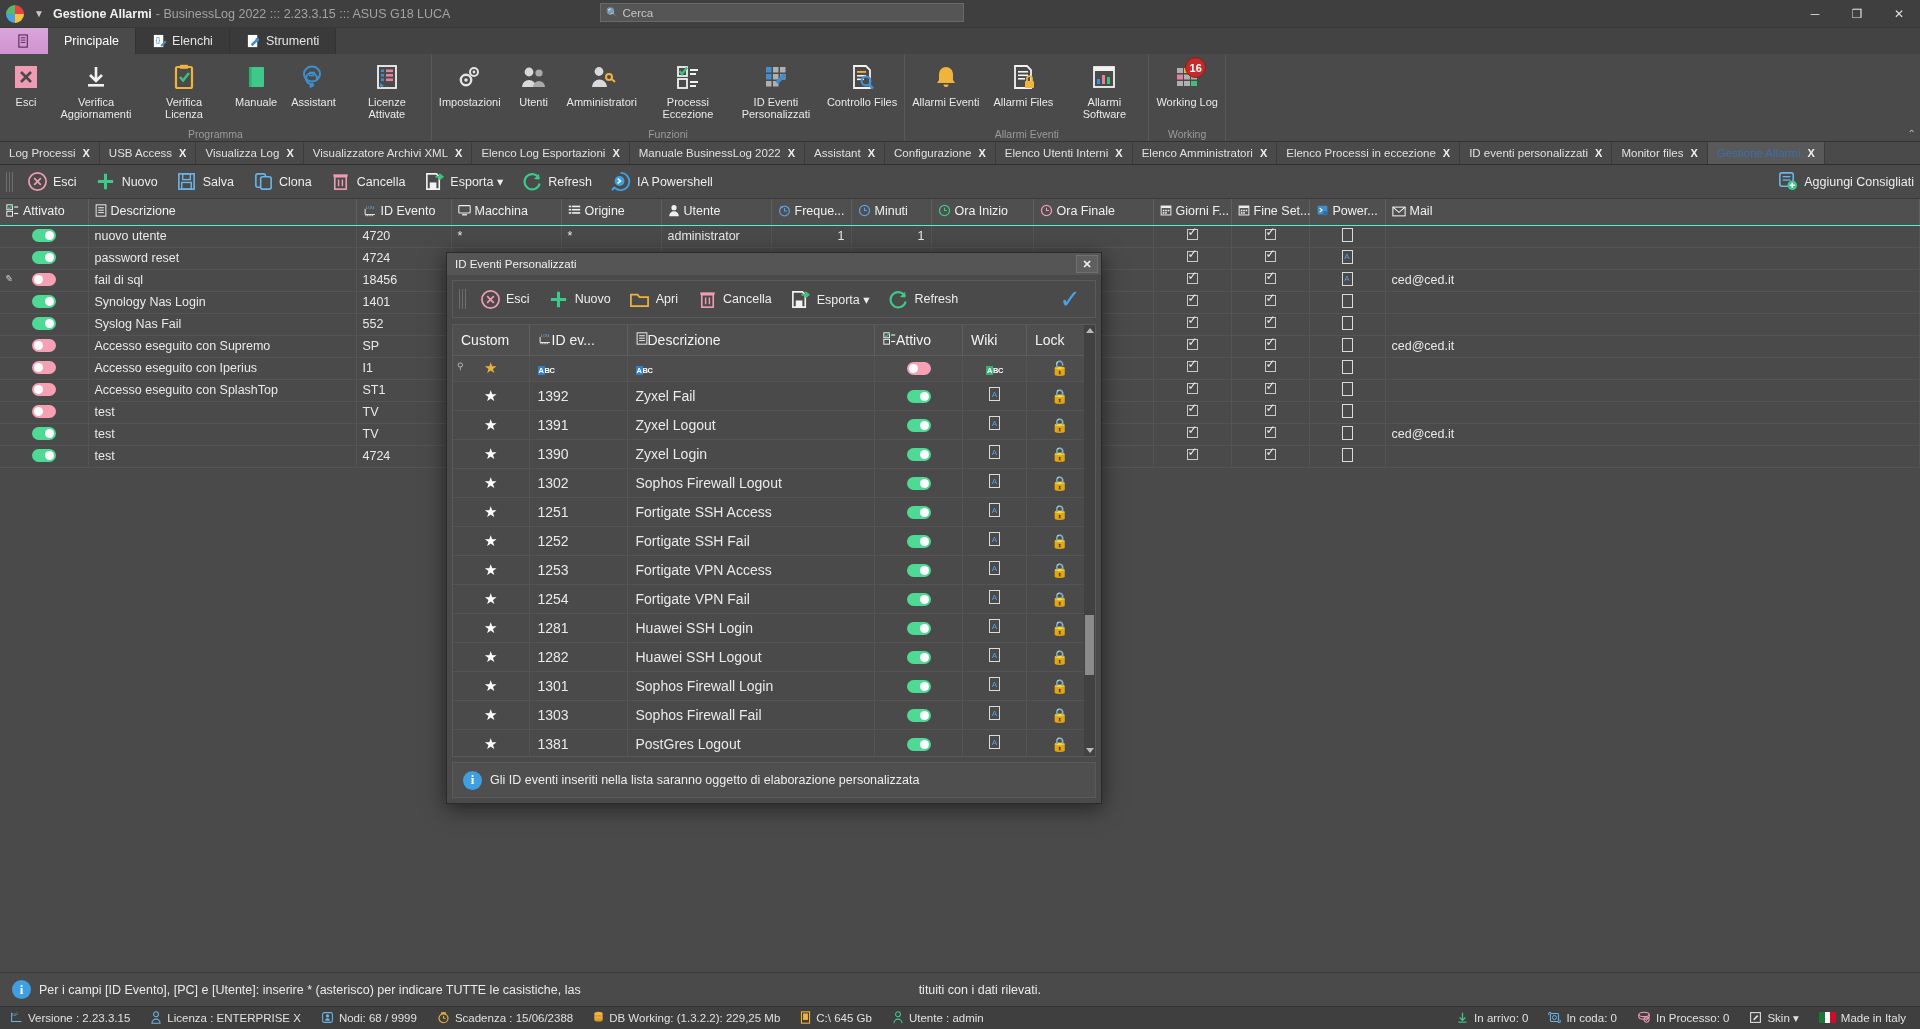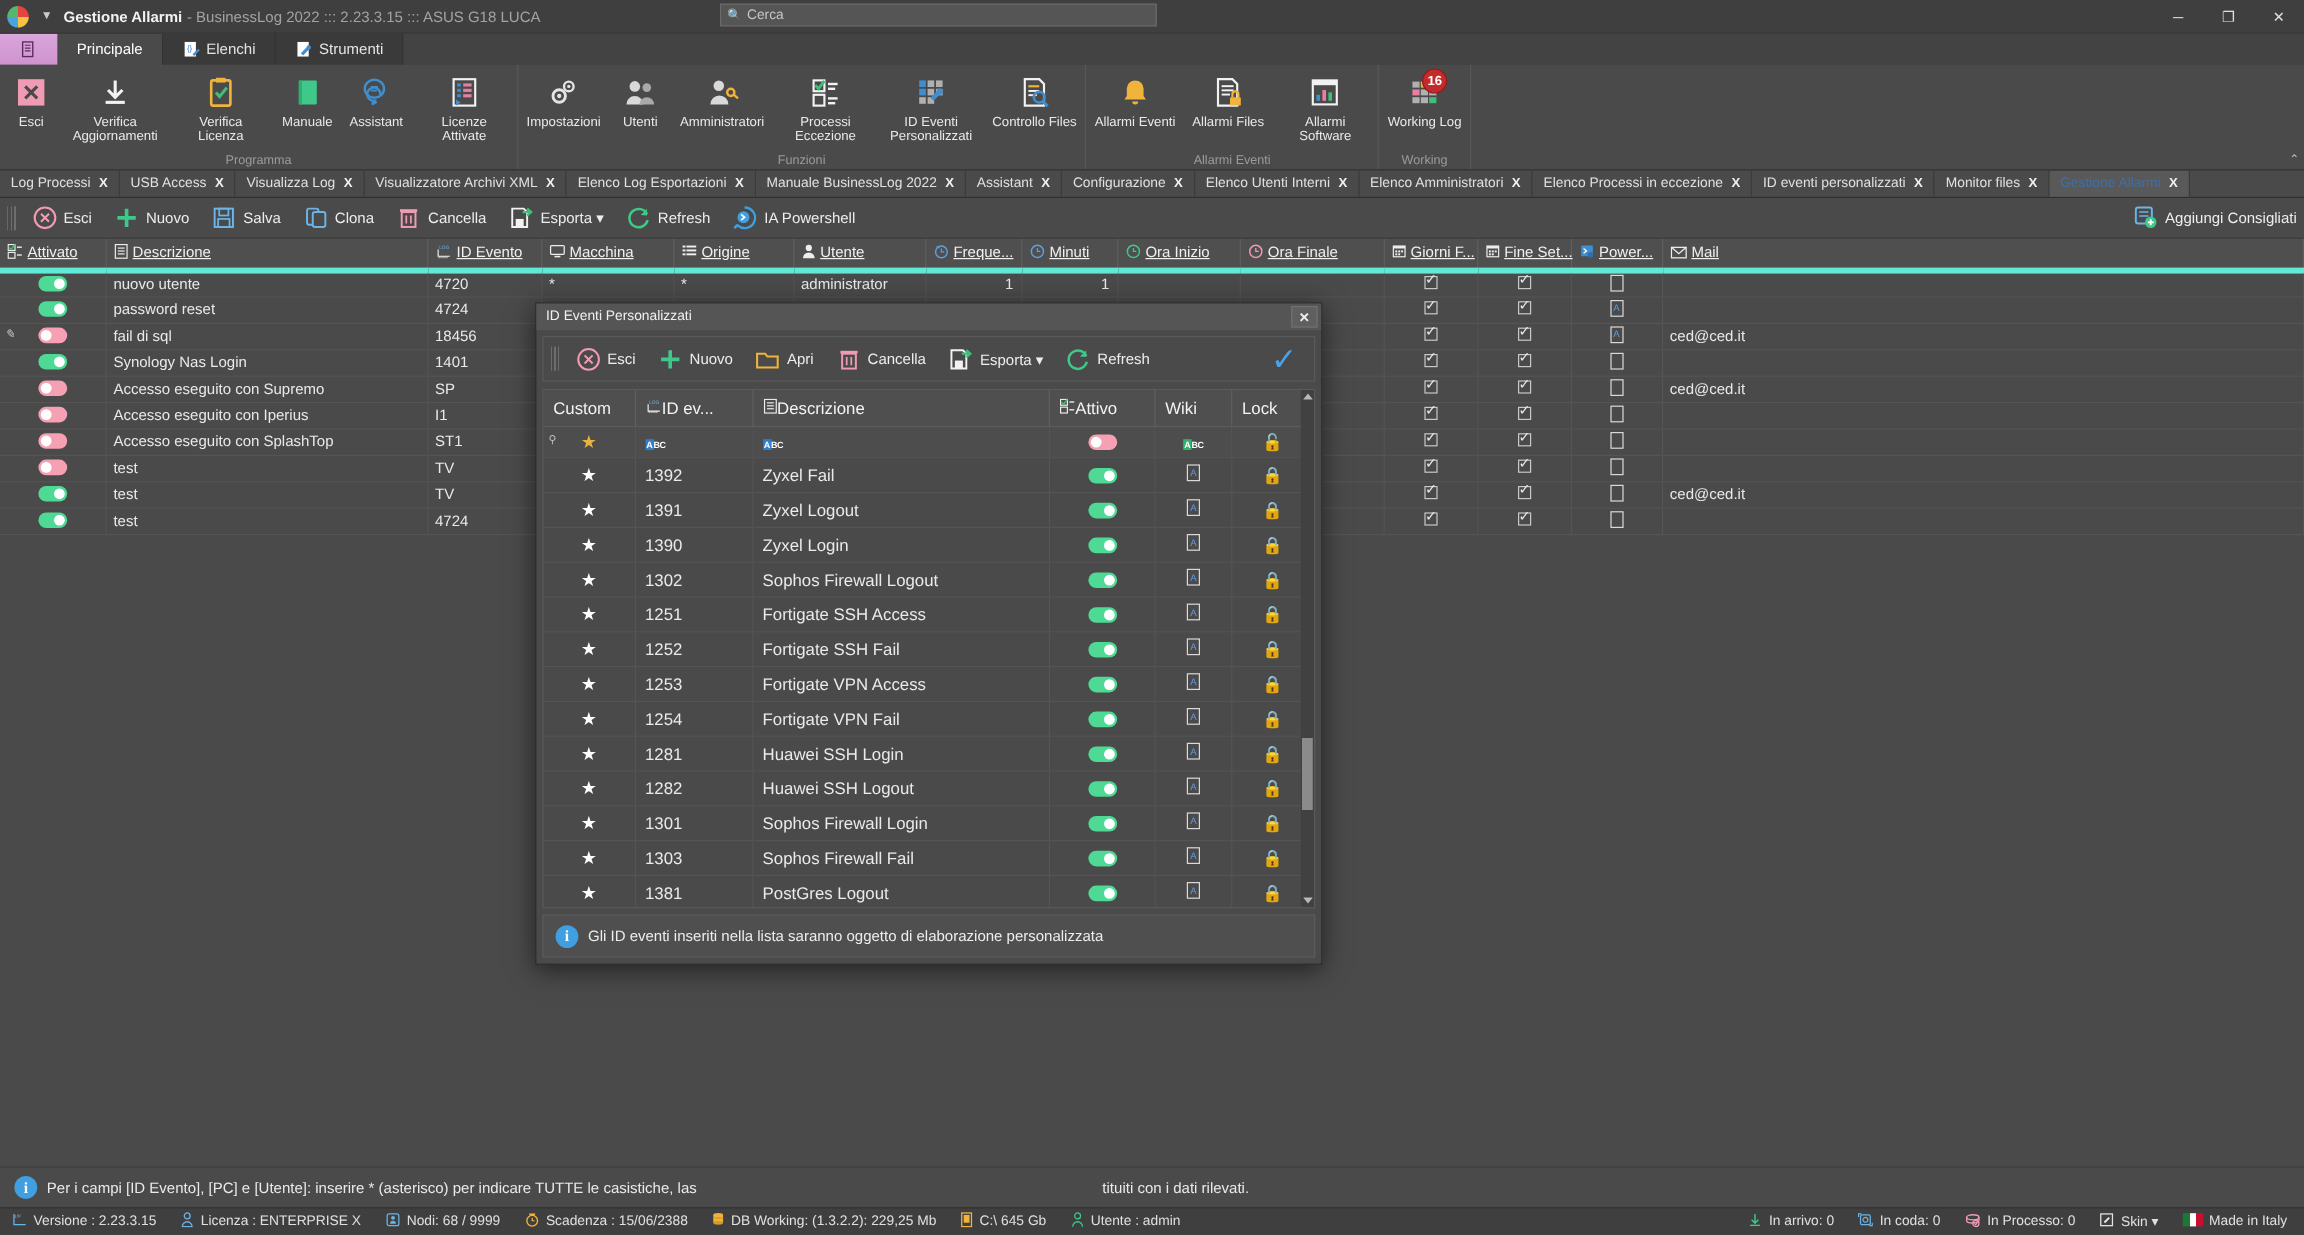--- a/index.html
+++ b/index.html
@@ -87,21 +87,21 @@
   .tbtn .g{width:22px;height:22px;display:flex;align-items:center;justify-content:center;}
   .tb-right { position:absolute; right:6px; display:flex;align-items:center;gap:6px;
               font-size:12.5px;color:#ededed;}
 
   
   .gridwrap { flex:1; background:#4a4a4a; overflow:hidden; position:relative; }
   table.grid { border-collapse:collapse; width:1920px; table-layout:fixed; }
   table.grid th {
     background:#4f4f4f; color:#f0f0f0; font-size:12.5px; font-weight:normal;
     text-align:left; height:26px; padding:0 6px; border-right:1px solid #606060;
-    border-bottom:5px solid #5eead4; white-space:nowrap;text-decoration:underline;
+    border-bottom:1px solid #5eead4; white-space:nowrap;
   }
   table.grid th .hic{display:inline-block;vertical-align:-2px;margin-right:4px;}
   table.grid td {
     height:22px; font-size:12.5px; color:#e9e9e9; padding:0 6px;
     border-right:1px solid #545454; border-bottom:1px solid #545454; white-space:nowrap;
     overflow:hidden;
   }
   .num{text-align:right;}
   .ctr{text-align:center;}
 
@@ -754,20 +754,36 @@
             <td class="num"></td>
             <td class="num"></td>
             <td></td>
             <td></td>
             <td class="ctr"><span class="cbx chk"></span></td>
             <td class="ctr"><span class="cbx chk"></span></td>
             <td class="ctr"><span class="pgicon"></span></td>
             <td></td>
           </tr>
           <tr class="row">
+            <td class="ctr" style="position:relative;"><span class="sw on"><i></i></span></td>
+            <td>Syslog Nas Fail</td>
+            <td>552</td>
+            <td></td>
+            <td></td>
+            <td></td>
+            <td class="num"></td>
+            <td class="num"></td>
+            <td></td>
+            <td></td>
+            <td class="ctr"><span class="cbx chk"></span></td>
+            <td class="ctr"><span class="cbx chk"></span></td>
+            <td class="ctr"><span class="pgicon"></span></td>
+            <td></td>
+          </tr>
+          <tr class="row">
             <td class="ctr" style="position:relative;"><span class="sw off"><i></i></span></td>
             <td>Accesso eseguito con Supremo</td>
             <td>SP</td>
             <td></td>
             <td></td>
             <td></td>
             <td class="num"></td>
             <td class="num"></td>
             <td></td>
             <td>07:00</td>

